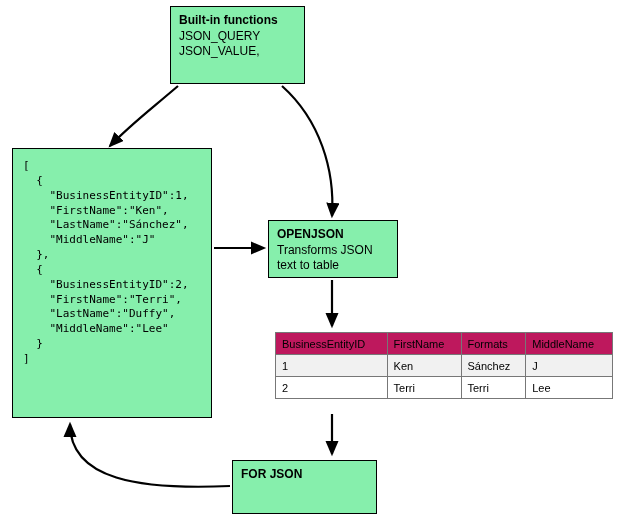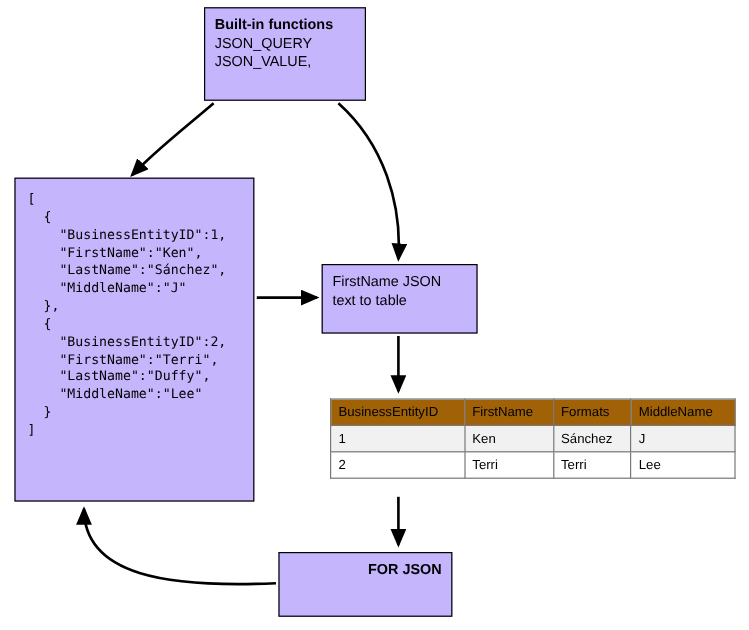--- a/index.html
+++ b/index.html
@@ -10,45 +10,45 @@
     height: 525px;
     background: #fff;
     position: relative;
     font-family: "Comic Sans MS", "Segoe UI", sans-serif;
     font-size: 12px;
     color: #000;
   }
   .box {
     position: absolute;
     border: 1.5px solid #000;
-    background: #c4b5fd;
+    background: #86efac;
     padding: 6px 8px;
     line-height: 1.3;
   }
   .box.builtin { left: 170px; top: 6px; width: 135px; height: 78px; }
   .box.json    { left: 12px;  top: 148px; width: 200px; height: 270px; font-family: monospace; font-size: 11px; white-space: pre; padding: 10px; line-height: 1.35; }
   .box.openjson{ left: 268px; top: 220px; width: 130px; height: 58px; }
-  .box.forjson { left: 232px; top: 460px; width: 145px; height: 54px; text-align: right; }
+  .box.forjson { left: 232px; top: 460px; width: 145px; height: 54px; }
   .b { font-weight: bold; }
 
   table.data {
     position: absolute;
     left: 275px; top: 332px;
     width: 338px;
     border-collapse: collapse;
     font-size: 11px;
     font-family: Arial, sans-serif;
   }
   table.data th, table.data td {
     border: 1px solid #777;
     padding: 4px 6px;
     text-align: left;
     height: 22px;
   }
-  table.data th { background: #a16207; font-weight: normal; }
+  table.data th { background: #be185d; font-weight: normal; }
   table.data tr.alt td { background: #f1f1f1; }
 
   svg.arrows { position: absolute; left: 0; top: 0; width: 624px; height: 525px; pointer-events: none; }
 </style>
 </head>
 <body>
 
 <div class="box builtin">
   <div class="b">Built-in functions</div>
   <div>JSON_QUERY</div>
@@ -64,21 +64,22 @@
   },
   {
     "BusinessEntityID":2,
     "FirstName":"Terri",
     "LastName":"Duffy",
     "MiddleName":"Lee"
   }
 ]</div>
 
 <div class="box openjson">
-  <div>FirstName JSON</div>
+  <div class="b">OPENJSON</div>
+  <div>Transforms JSON</div>
   <div>text to table</div>
 </div>
 
 <div class="box forjson">
   <div class="b">FOR JSON</div>
 </div>
 
 <table class="data">
   <thead>
     <tr>

